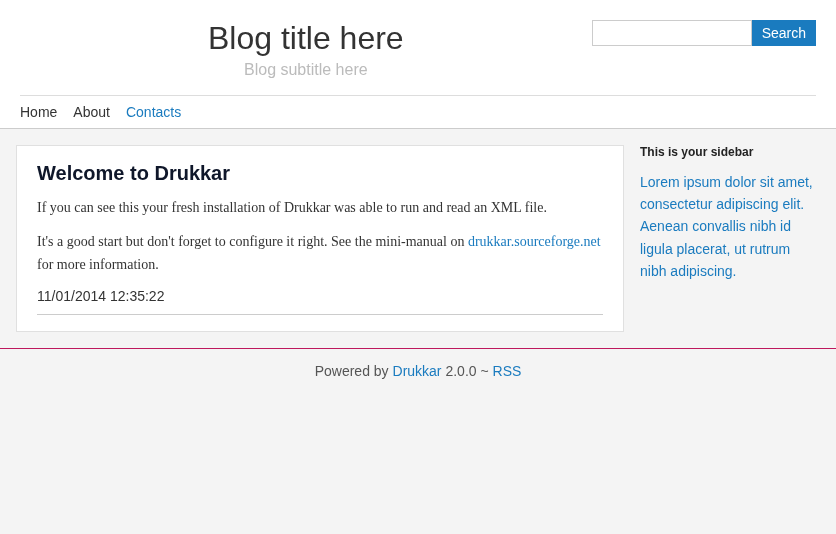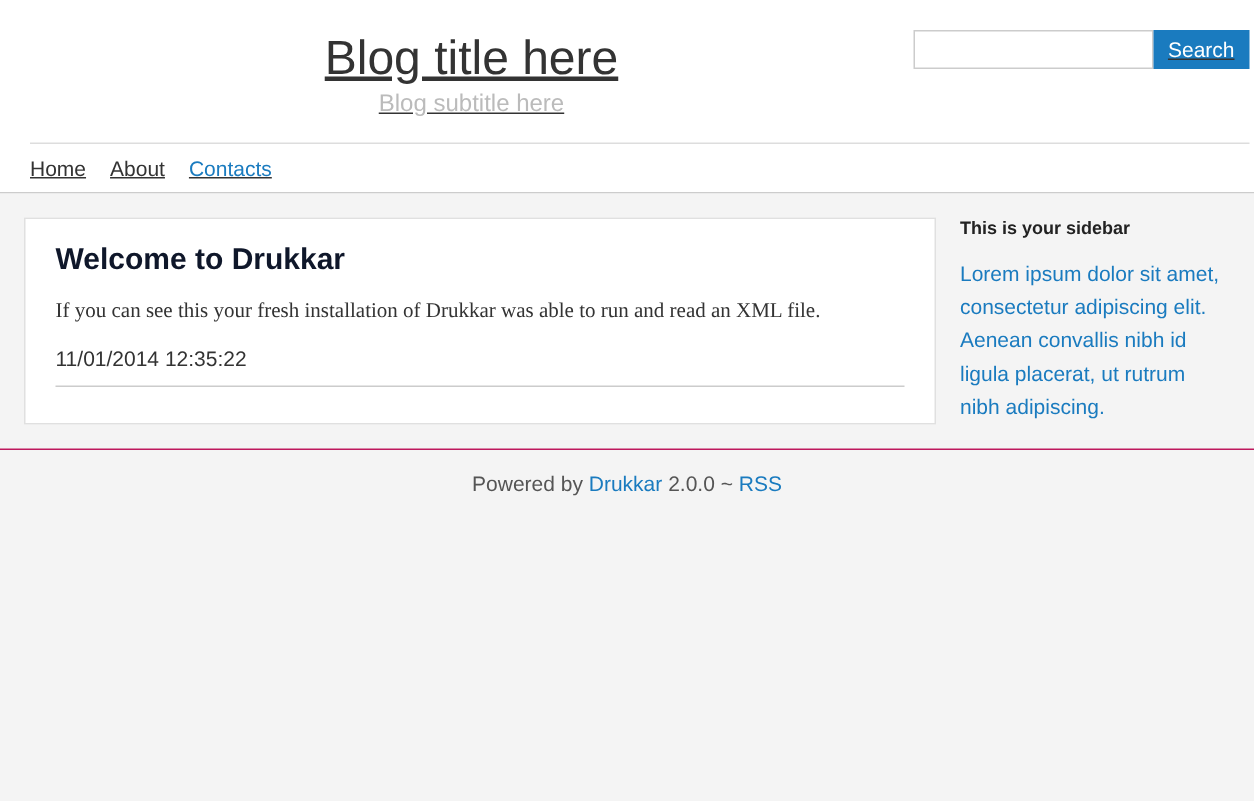--- a/index.html
+++ b/index.html
@@ -10,23 +10,22 @@
       color: #333;
     }
     .outer-wrapper {
       max-width: 836px;
       margin: 0 auto;
       background: #f4f4f4;
       min-height: 534px;
     }
     .header {
       background: #fff;
-      padding: 10px 3px 0 20px;
+      padding: 10px 20px 0 20px;
       border-bottom: 1px solid #ccc;
-      text-decoration: underline;
     }
     .header-top {
       display: flex;
       justify-content: space-between;
       align-items: flex-start;
       padding-bottom: 8px;
     }
     .header-titles {
       flex: 1;
       text-align: center;
@@ -179,20 +178,23 @@
       <a href="#" class="contacts-link">Contacts</a>
     </nav>
   </div>
 
   <div class="main-content">
 
     <div class="content-area">
       <div class="post-title">Welcome to Drukkar</div>
       <div class="post-body">
         <p>If you can see this your fresh installation of Drukkar was able to run and read an XML file.</p>
+        <p>
+          <span>It's a good start but don't forget to configure it right. See the mini-manual on </span><a href="#">drukkar.sourceforge.net</a><span> for more information.</span>
+        </p>
       </div>
       <div class="post-meta">11/01/2014 12:35:22</div>
       <hr class="post-divider">
     </div>
 
     <div class="sidebar">
       <div class="sidebar-title">This is your sidebar</div>
       <div class="sidebar-text">Lorem ipsum dolor sit amet, consectetur adipiscing elit. Aenean convallis nibh id ligula placerat, ut rutrum nibh adipiscing.</div>
     </div>
 

